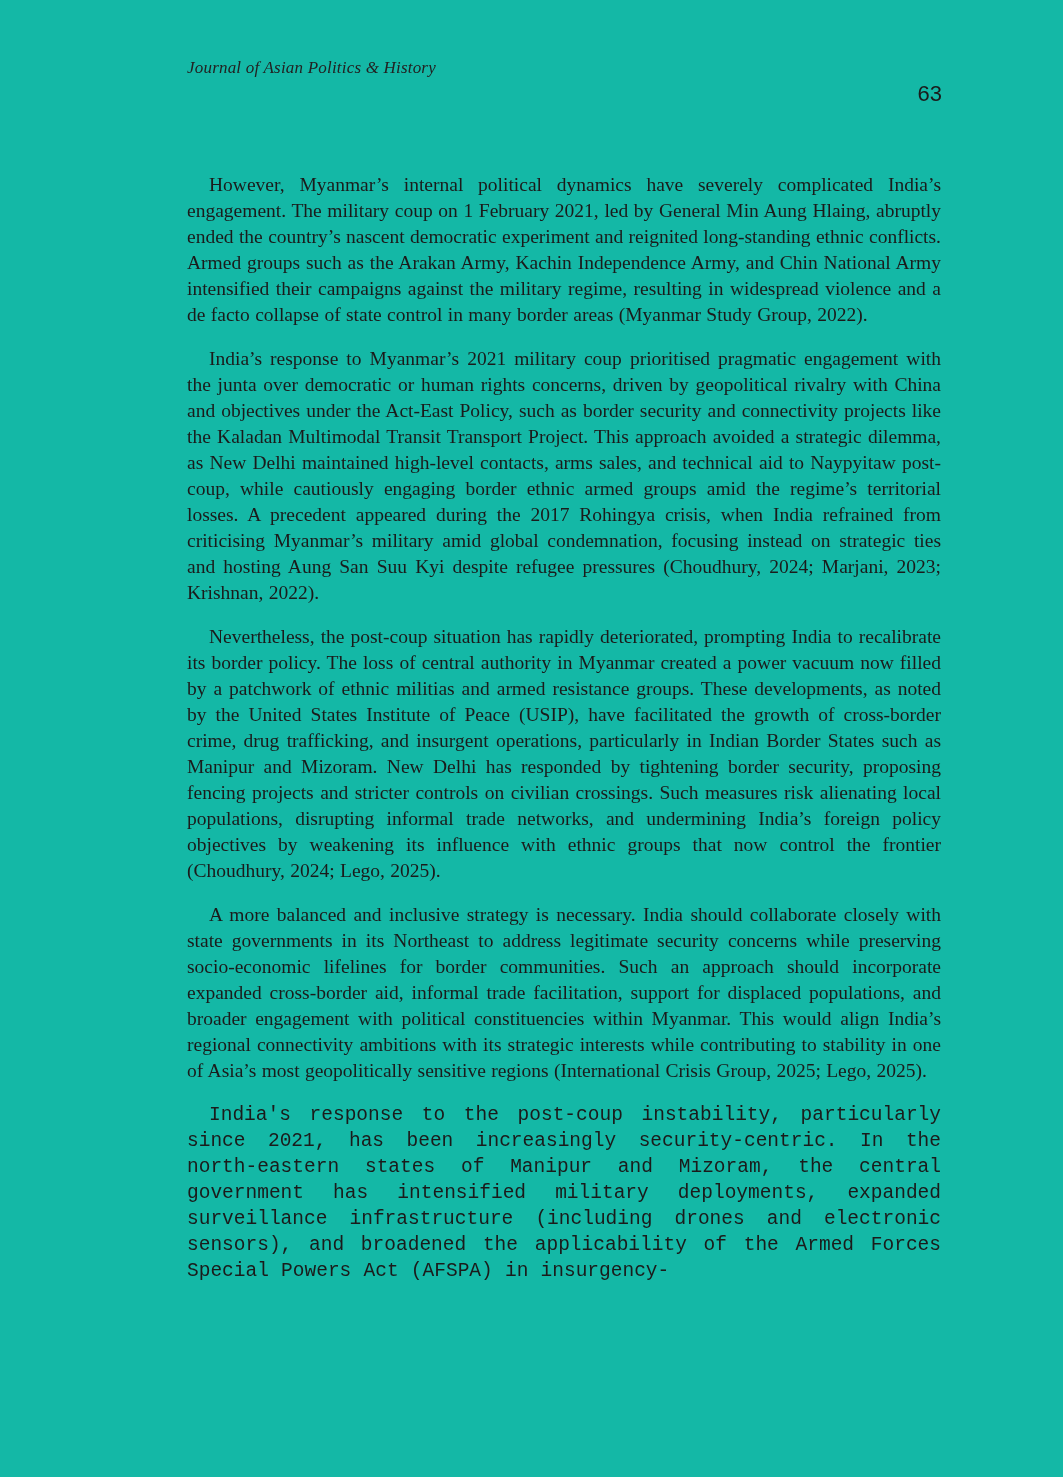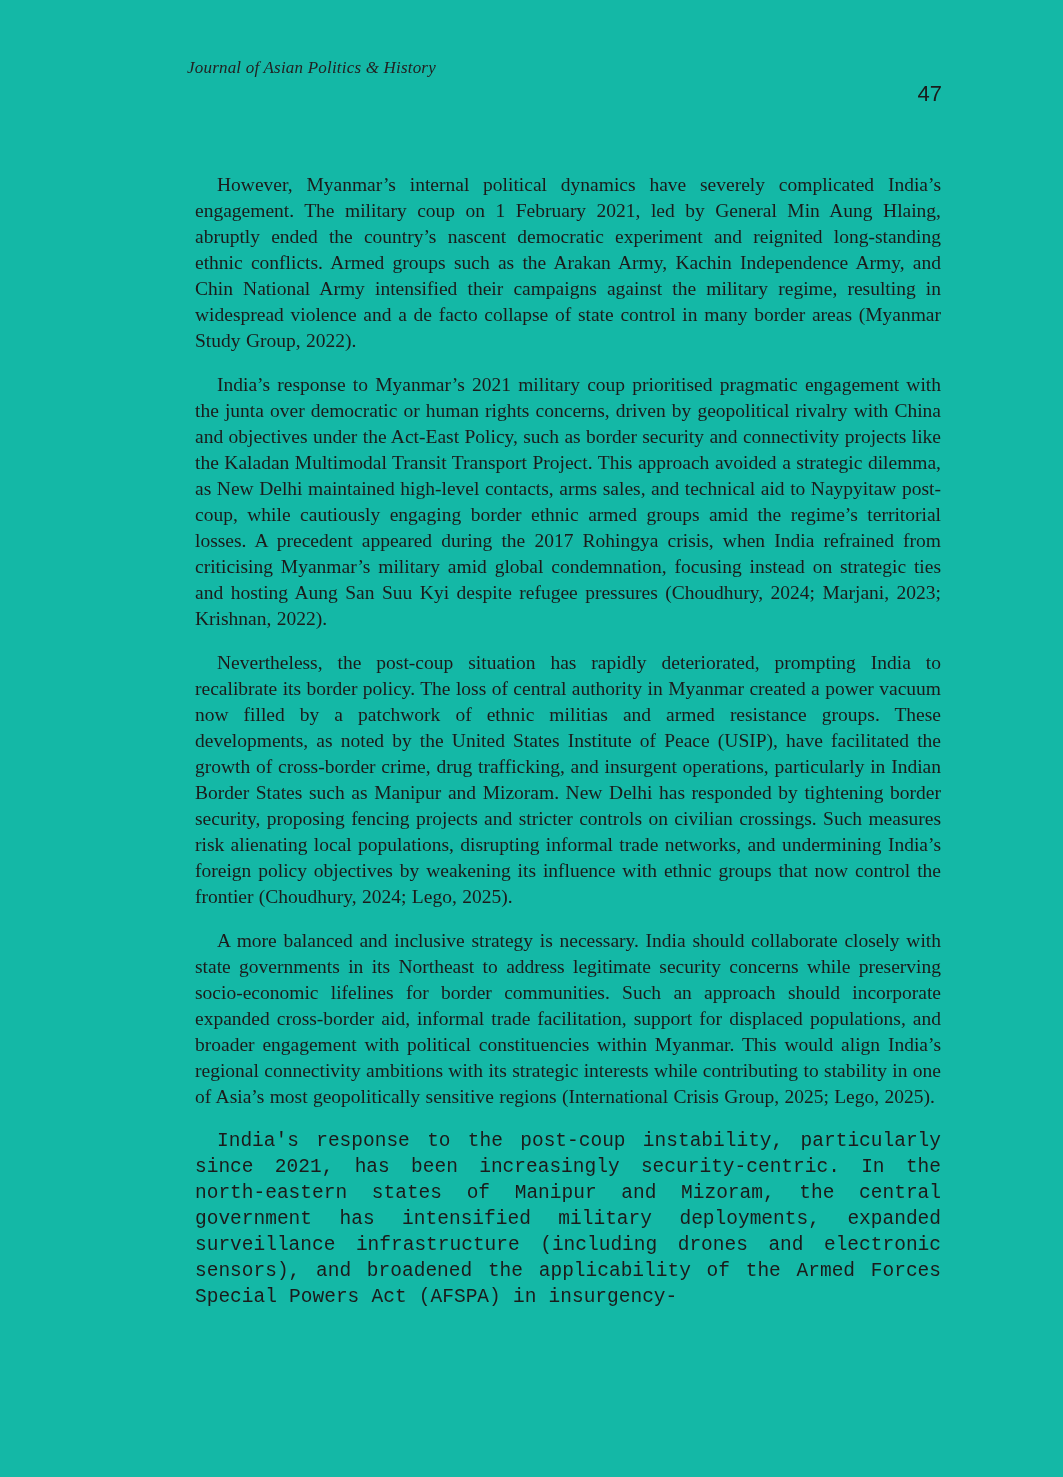--- a/index.html
+++ b/index.html
@@ -38,36 +38,36 @@
     position: absolute;
     left: 187px;
     top: 172px;
     width: 754px;
     font-family: "Liberation Serif", "DejaVu Serif", serif;
     font-size: 19.5px;
     line-height: 26px;
     color: #1b1b1b;
   }
   .article p {
-    margin: 0 0 18px 8px;
+    margin: 0 0 18px 0;
     text-align: justify;
     text-indent: 22px;
     word-spacing: 0.5px;
   }
   .article p:last-child {
     margin-bottom: 0;
     font-family: Liberation Mono, monospace;
   }
 </style>
 </head>
 <body>
 
 <div class="page">
   <div class="journal-title">Journal of Asian Politics &amp; History</div>
-  <div class="page-number">47</div>
+  <div class="page-number">63</div>
   <div class="article">
     <p>However, Myanmar’s internal political dynamics have severely complicated India’s engagement. The military coup on 1 February 2021, led by General Min Aung Hlaing, abruptly ended the country’s nascent democratic experiment and reignited long-standing ethnic conflicts. Armed groups such as the Arakan Army, Kachin Independence Army, and Chin National Army intensified their campaigns against the military regime, resulting in widespread violence and a de facto collapse of state control in many border areas (Myanmar Study Group, 2022).</p>
     <p>India’s response to Myanmar’s 2021 military coup prioritised pragmatic engagement with the junta over democratic or human rights concerns, driven by geopolitical rivalry with China and objectives under the Act-East Policy, such as border security and connectivity projects like the Kaladan Multimodal Transit Transport Project. This approach avoided a strategic dilemma, as New Delhi maintained high-level contacts, arms sales, and technical aid to Naypyitaw post-coup, while cautiously engaging border ethnic armed groups amid the regime’s territorial losses. A precedent appeared during the 2017 Rohingya crisis, when India refrained from criticising Myanmar’s military amid global condemnation, focusing instead on strategic ties and hosting Aung San Suu Kyi despite refugee pressures (Choudhury, 2024; Marjani, 2023; Krishnan, 2022).</p>
     <p>Nevertheless, the post-coup situation has rapidly deteriorated, prompting India to recalibrate its border policy. The loss of central authority in Myanmar created a power vacuum now filled by a patchwork of ethnic militias and armed resistance groups. These developments, as noted by the United States Institute of Peace (USIP), have facilitated the growth of cross-border crime, drug trafficking, and insurgent operations, particularly in Indian Border States such as Manipur and Mizoram. New Delhi has responded by tightening border security, proposing fencing projects and stricter controls on civilian crossings. Such measures risk alienating local populations, disrupting informal trade networks, and undermining India’s foreign policy objectives by weakening its influence with ethnic groups that now control the frontier (Choudhury, 2024; Lego, 2025).</p>
     <p>A more balanced and inclusive strategy is necessary. India should collaborate closely with state governments in its Northeast to address legitimate security concerns while preserving socio-economic lifelines for border communities. Such an approach should incorporate expanded cross-border aid, informal trade facilitation, support for displaced populations, and broader engagement with political constituencies within Myanmar. This would align India’s regional connectivity ambitions with its strategic interests while contributing to stability in one of Asia’s most geopolitically sensitive regions (International Crisis Group, 2025; Lego, 2025).</p>
     <p>India's response to the post-coup instability, particularly since 2021, has been increasingly security-centric. In the north-eastern states of Manipur and Mizoram, the central government has intensified military deployments, expanded surveillance infrastructure (including drones and electronic sensors), and broadened the applicability of the Armed Forces Special Powers Act (AFSPA) in insurgency-</p>
   </div>
 </div>
 
 </body></html>

